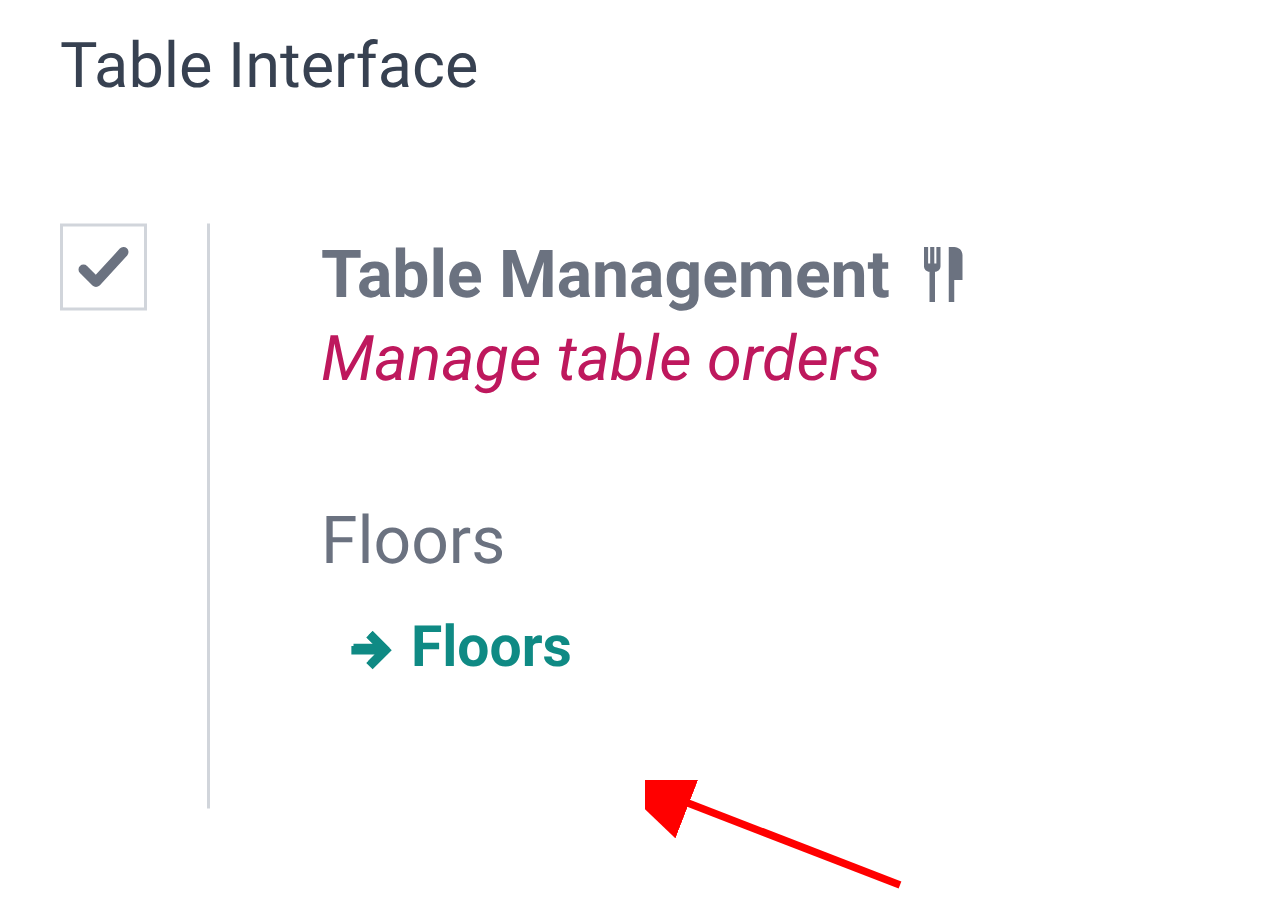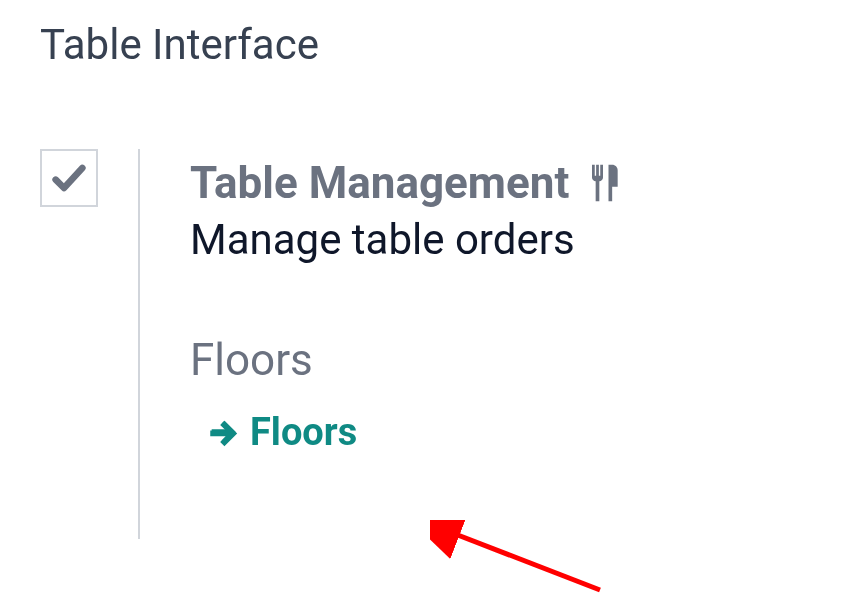--- a/index.html
+++ b/index.html
@@ -47,42 +47,44 @@
     .divider {
       width: 2px;
       background: #d1d5db;
       align-self: stretch;
       min-height: 390px;
       margin-right: 50px;
     }
     .setting-content {
       flex: 1;
       padding-top: 8px;
+      margin-left: 24px;
     }
     .setting-label-row {
       display: flex;
       align-items: center;
       gap: 12px;
       margin-bottom: 6px;
     }
     .setting-label {
       font-size: 44px;
       font-weight: 700;
       color: #6b7280;
     }
     .utensils-icon {
       width: 44px;
       height: 44px;
       flex-shrink: 0;
     }
     .setting-description {
       font-size: 42px;
       font-weight: 400;
-      color: #0f172a;
+      color: #be185d;
       margin-bottom: 70px;
+      font-style: italic;
     }
     .sub-label {
       font-size: 44px;
       font-weight: 400;
       color: #6b7280;
       margin-bottom: 24px;
     }
     .link-row {
       display: flex;
       align-items: center;

